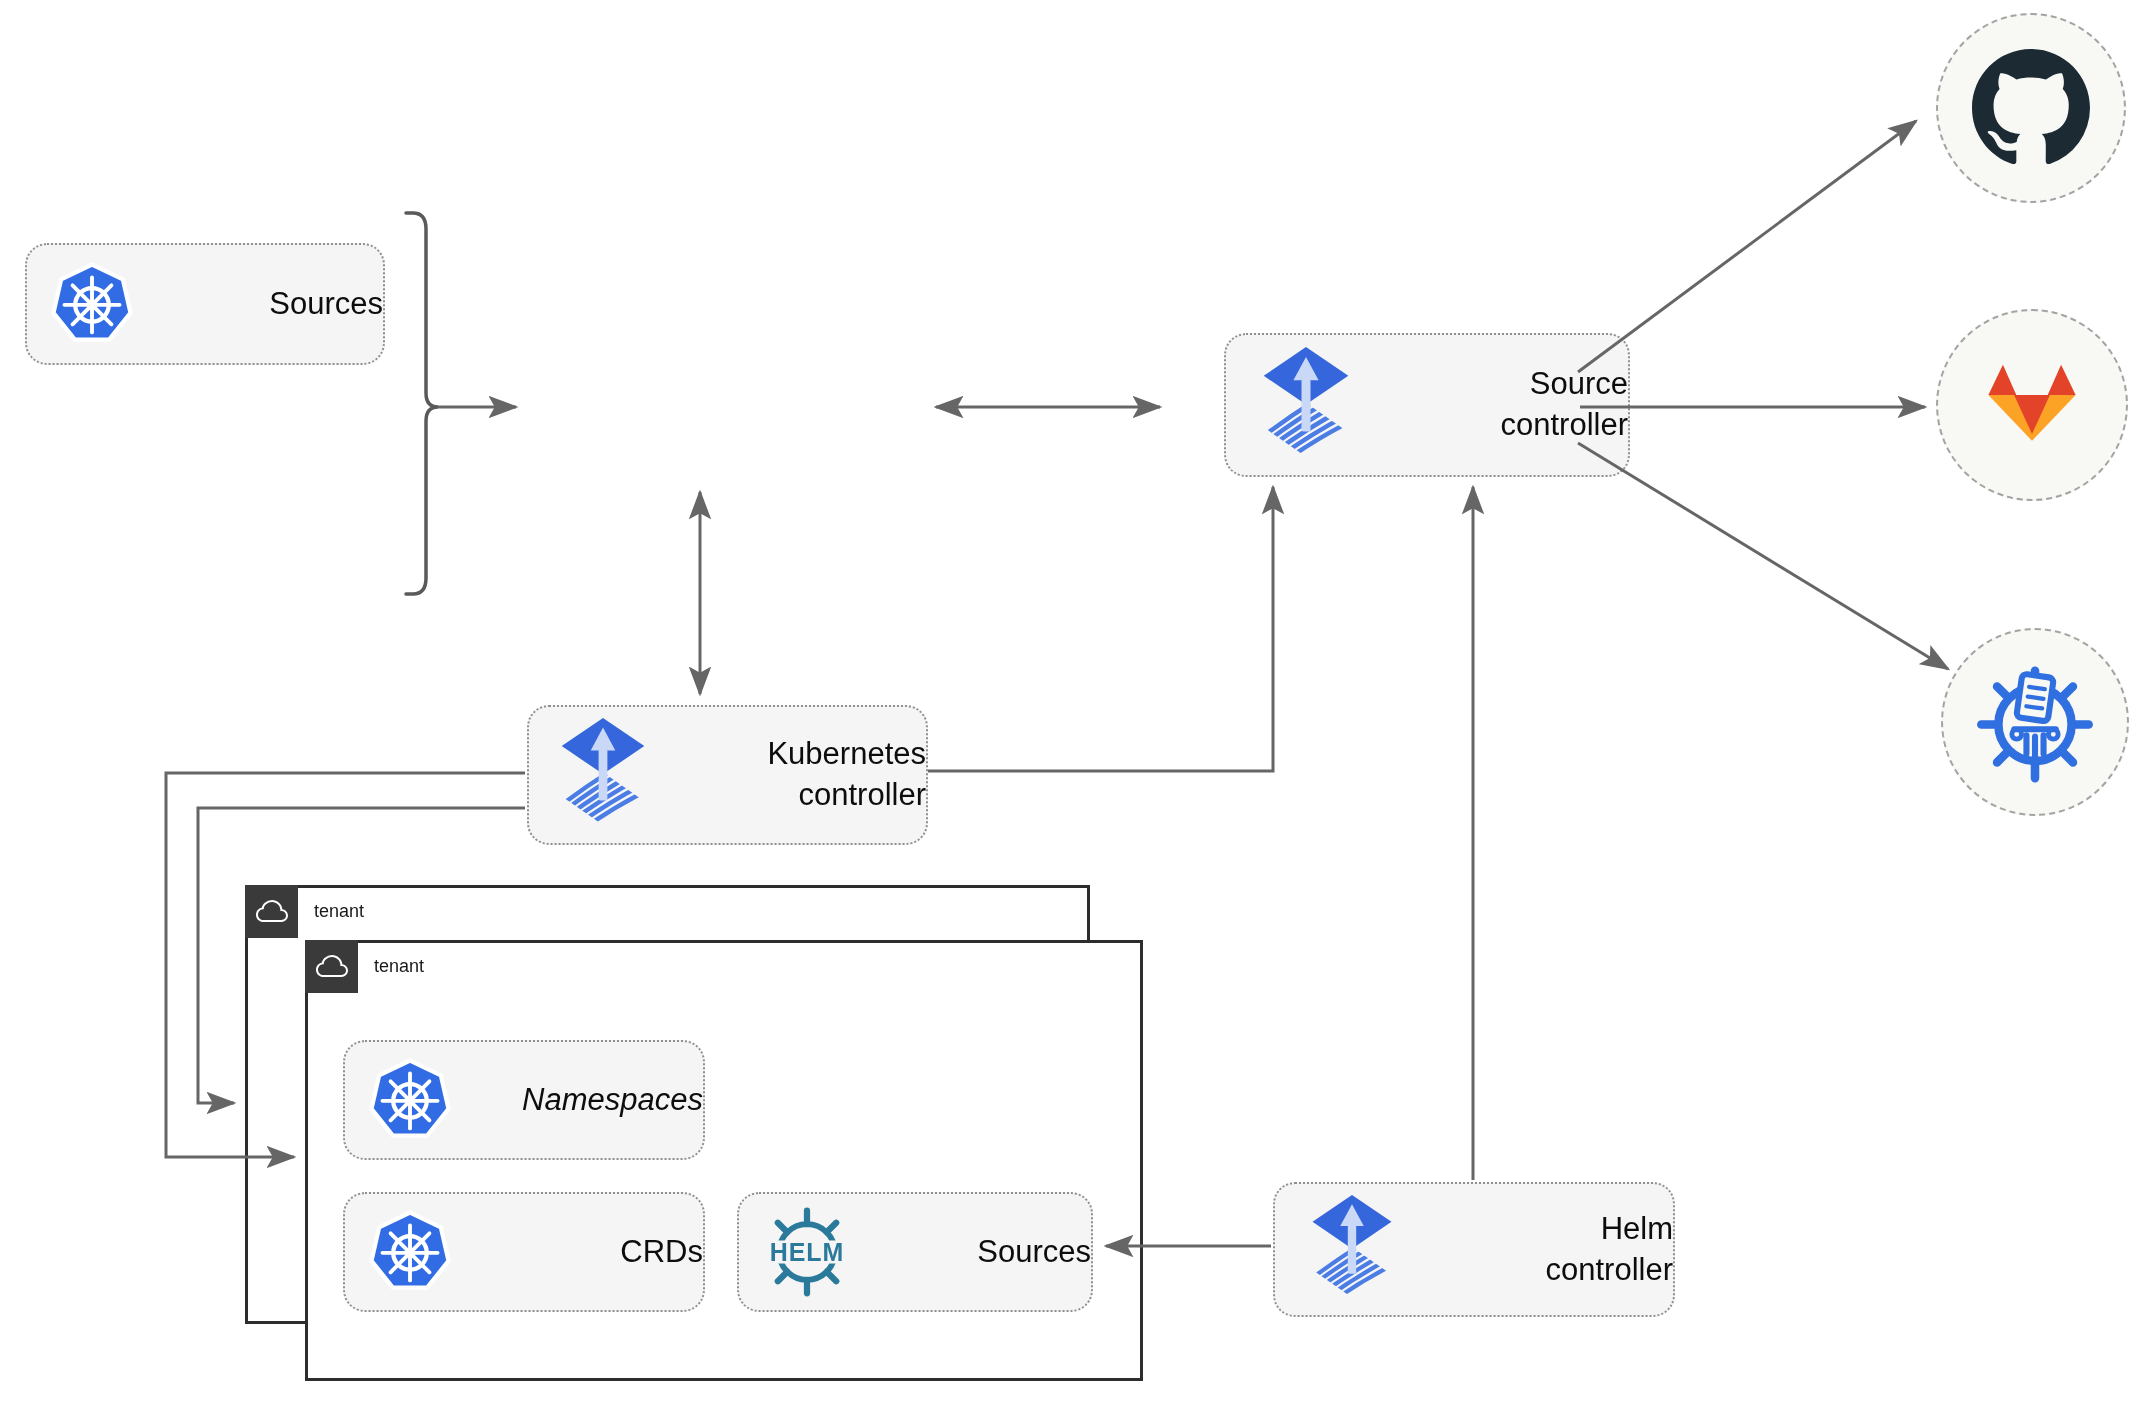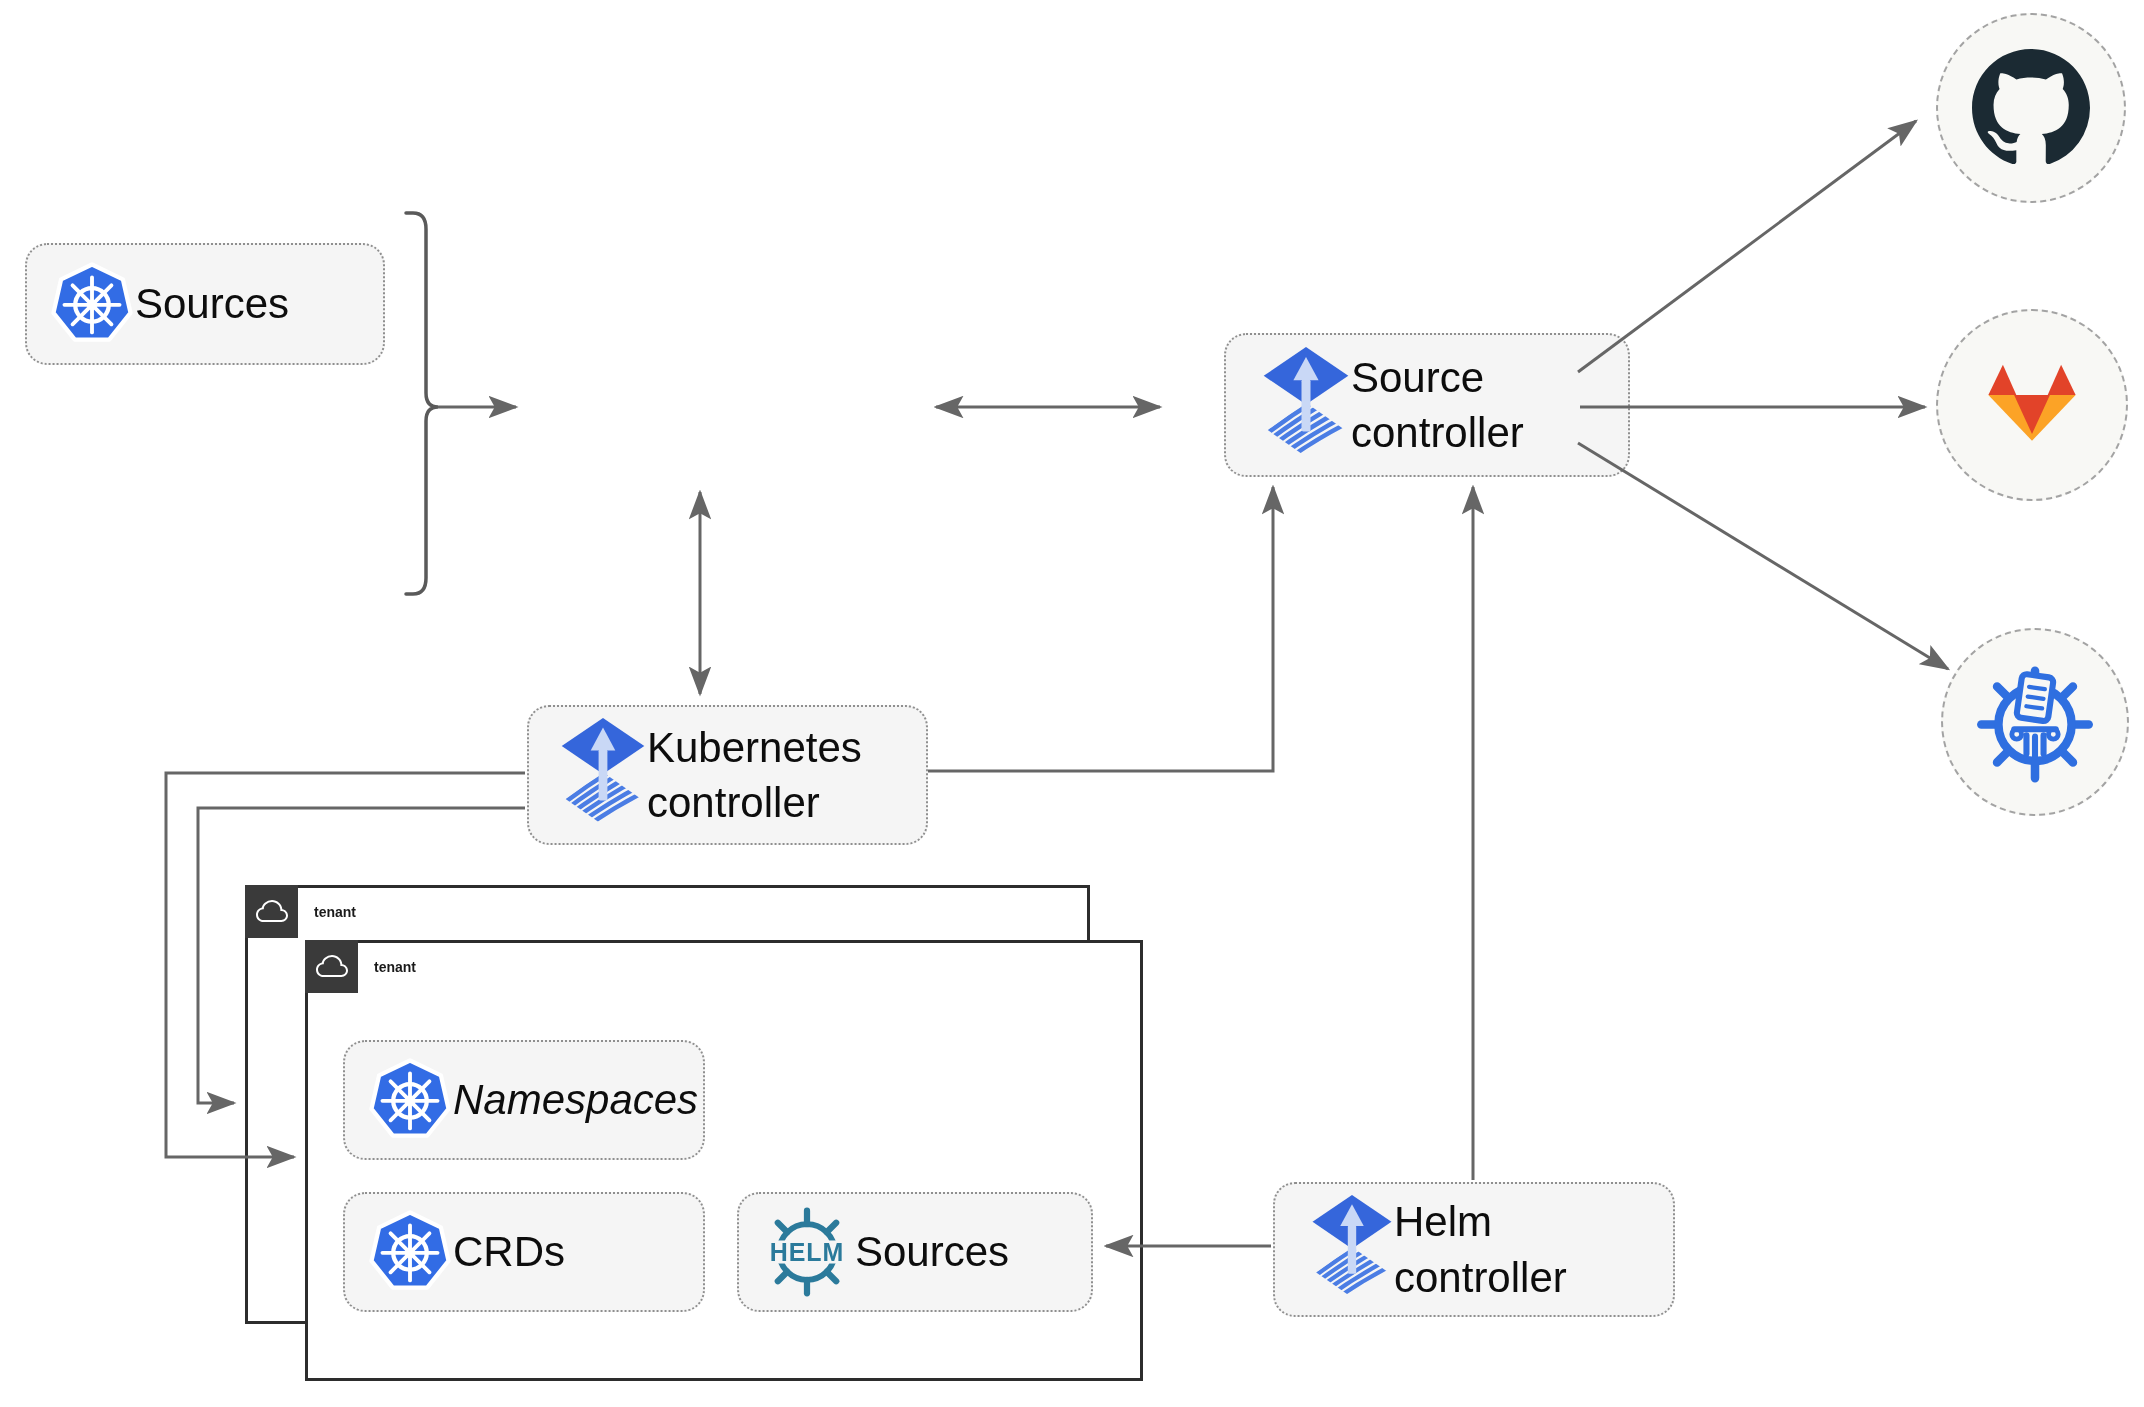--- a/index.html
+++ b/index.html
@@ -7,36 +7,36 @@
     position:relative;width:2144px;height:1407px;background:#ffffff;overflow:hidden;
     font-family:"Liberation Sans",sans-serif;color:#0d0d0d;
   }
   
   .node{
     position:absolute;box-sizing:border-box;background:#f5f5f5;
     border:2.5px dotted #8f8f8f;border-radius:22px;
     display:flex;align-items:center;
   }
   .node .icon{flex:0 0 auto;display:flex;align-items:center;justify-content:center;}
-  .node .lbl{flex:1;text-align:left;font-size:42px;line-height:1.32;color:#0d0d0d;}
+  .node .lbl{flex:1;text-align:right;font-size:31px;line-height:1.32;color:#0d0d0d;}
   
   .circle{
     position:absolute;box-sizing:border-box;border-radius:50%;
     border:2.5px dashed #a3a3a3;background:#f8f8f5;
     display:flex;align-items:center;justify-content:center;
   }
   
   .tenant{position:absolute;box-sizing:border-box;background:#ffffff;border:3px solid #2d2d2d;}
   .tenant-tag{
     position:absolute;top:-3px;left:-3px;width:53px;height:53px;background:#3a3a3a;
     display:flex;align-items:center;justify-content:center;
   }
   .tenant-name{
     position:absolute;top:-3px;left:66px;height:53px;display:flex;align-items:center;
-    font-size:14px;color:#1a1a1a;font-weight:bold;
+    font-size:18px;color:#1a1a1a;
   }
   #edges{position:absolute;left:0;top:0;z-index:30;pointer-events:none;}
   .tenant.outer{z-index:5;}
   .tenant.inner{z-index:10;}
   .node{z-index:20;}
   .circle{z-index:20;}
   svg{display:block;}
 </style>
 </head>
 <body>

